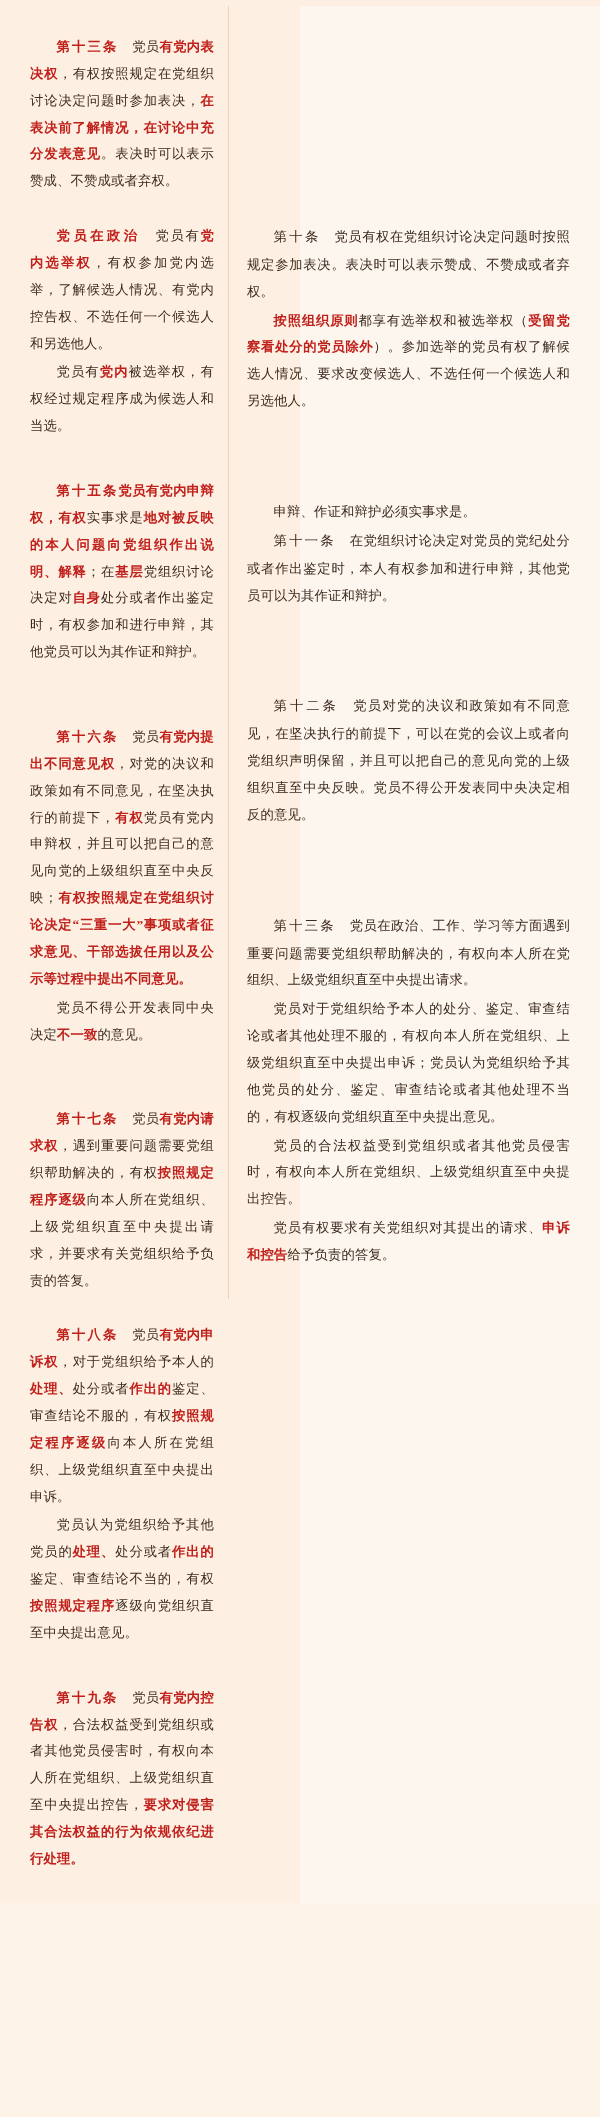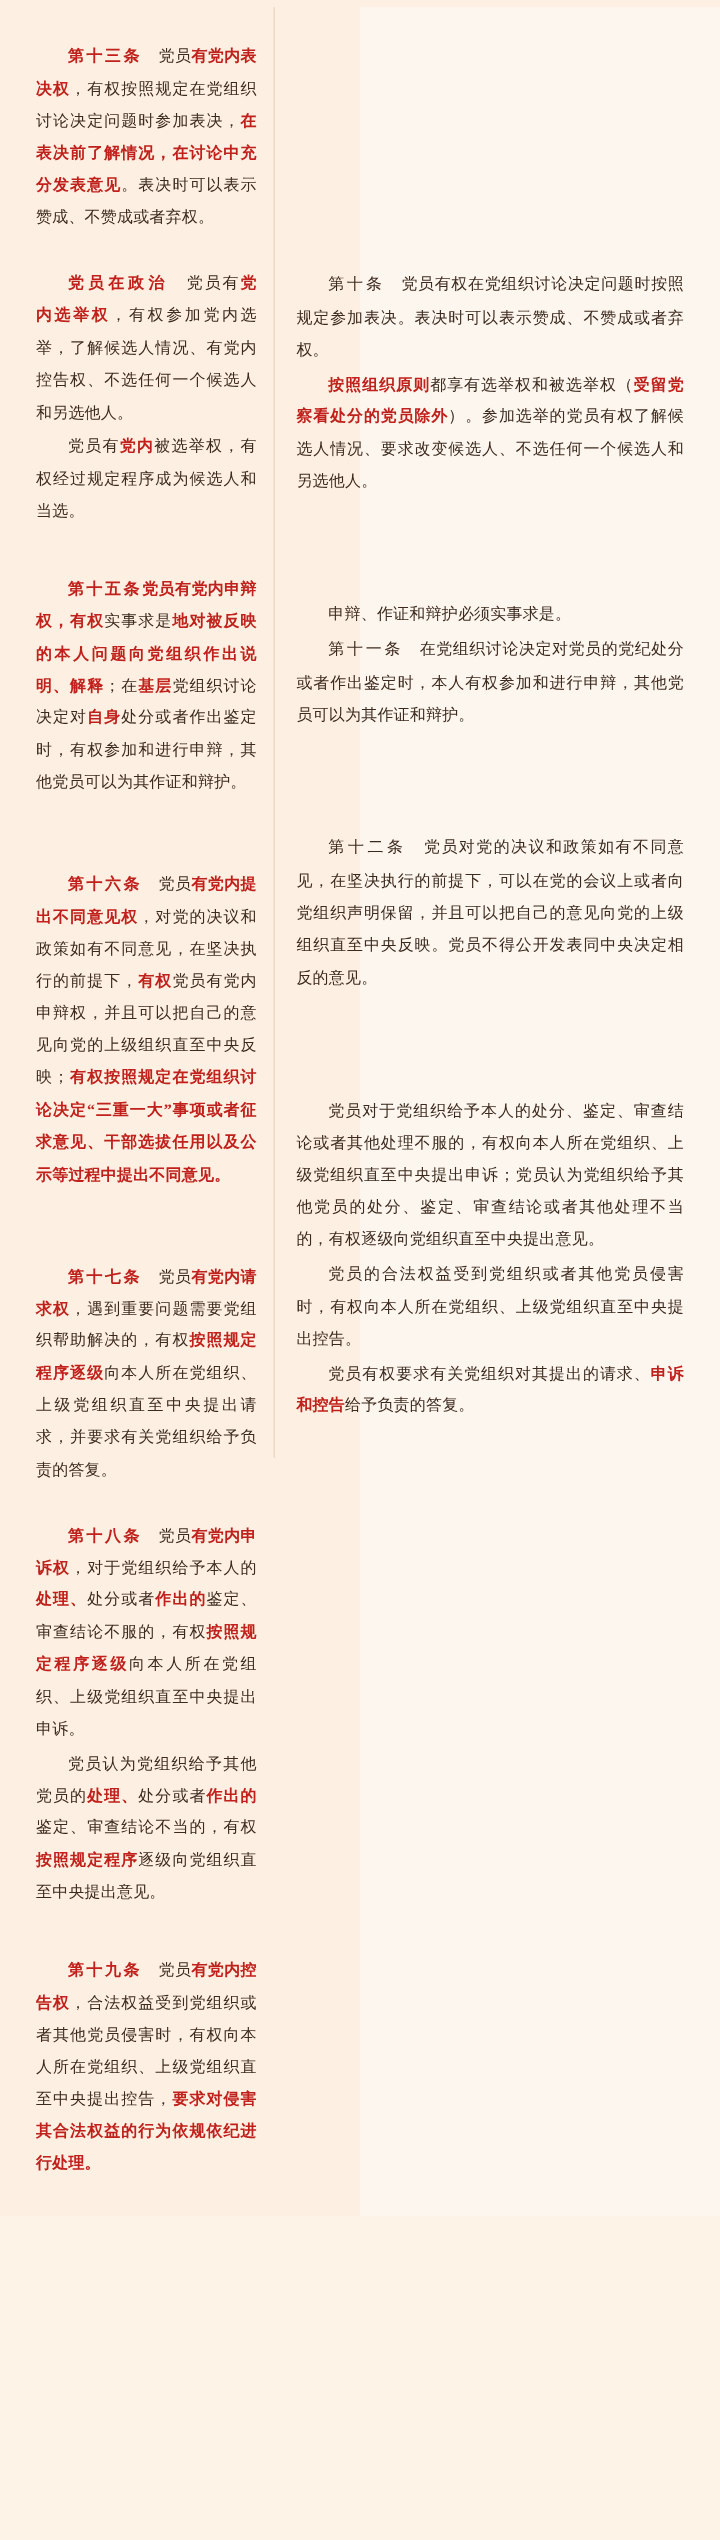--- a/index.html
+++ b/index.html
@@ -91,20 +91,23 @@
           <span class="art">第十五条</span><span class="red">党员有党内申辩权，有权</span><span>实事求是</span><span class="red">地对被反映的本人问题向党组织作出说明、解释</span><span>；在</span><span class="red">基层</span><span>党组织讨论决定对</span><span class="red">自身</span><span>处分或者作出鉴定时，有权参加和进行申辩，其他党员可以为其作证和辩护。</span>
         </p>
       </div>
 
       <div class="spacer-xl"></div>
 
       <div class="block">
         <p class="para indent">
           <span class="art">第十六条</span><span>　党员</span><span class="red">有党内提出不同意见权</span><span>，对党的决议和政策如有不同意见，在坚决执行的前提下，</span><span class="red">有权</span><span>党员有党内申辩权，并且可以把自己的意见向党的上级组织直至中央反映；</span><span class="red">有权按照规定在党组织讨论决定“三重一大”事项或者征求意见、干部选拔任用以及公示等过程中提出不同意见。</span>
         </p>
+        <p class="para indent">
+          <span>党员不得公开发表同中央决定</span><span class="red">不一致</span><span>的意见。</span>
+        </p>
       </div>
 
       <div class="spacer-xl"></div>
 
       <div class="block">
         <p class="para indent">
           <span class="art">第十七条</span><span>　党员</span><span class="red">有党内请求权</span><span>，遇到重要问题需要党组织帮助解决的，有权</span><span class="red">按照规定程序逐级</span><span>向本人所在党组织、上级党组织直至中央提出请求，并要求有关党组织给予负责的答复。</span>
         </p>
       </div>
 
@@ -158,20 +161,23 @@
       <div class="block">
         <p class="para indent">
           <span class="art-plain">第十二条</span><span>　党员对党的决议和政策如有不同意见，在坚决执行的前提下，可以在党的会议上或者向党组织声明保留，并且可以把自己的意见向党的上级组织直至中央反映。党员不得公开发表同中央决定相反的意见。</span>
         </p>
       </div>
 
       <div class="spacer-xxl"></div>
 
       <div class="block">
         <p class="para indent">
+          <span class="art-plain">第十三条</span><span>　党员在政治、工作、学习等方面遇到重要问题需要党组织帮助解决的，有权向本人所在党组织、上级党组织直至中央提出请求。</span>
+        </p>
+        <p class="para indent">
           <span>党员对于党组织给予本人的处分、鉴定、审查结论或者其他处理不服的，有权向本人所在党组织、上级党组织直至中央提出申诉；党员认为党组织给予其他党员的处分、鉴定、审查结论或者其他处理不当的，有权逐级向党组织直至中央提出意见。</span>
         </p>
         <p class="para indent">
           <span>党员的合法权益受到党组织或者其他党员侵害时，有权向本人所在党组织、上级党组织直至中央提出控告。</span>
         </p>
         <p class="para indent">
           <span>党员有权要求有关党组织对其提出的请求、</span><span class="red">申诉和控告</span><span>给予负责的答复。</span>
         </p>
       </div>
 

